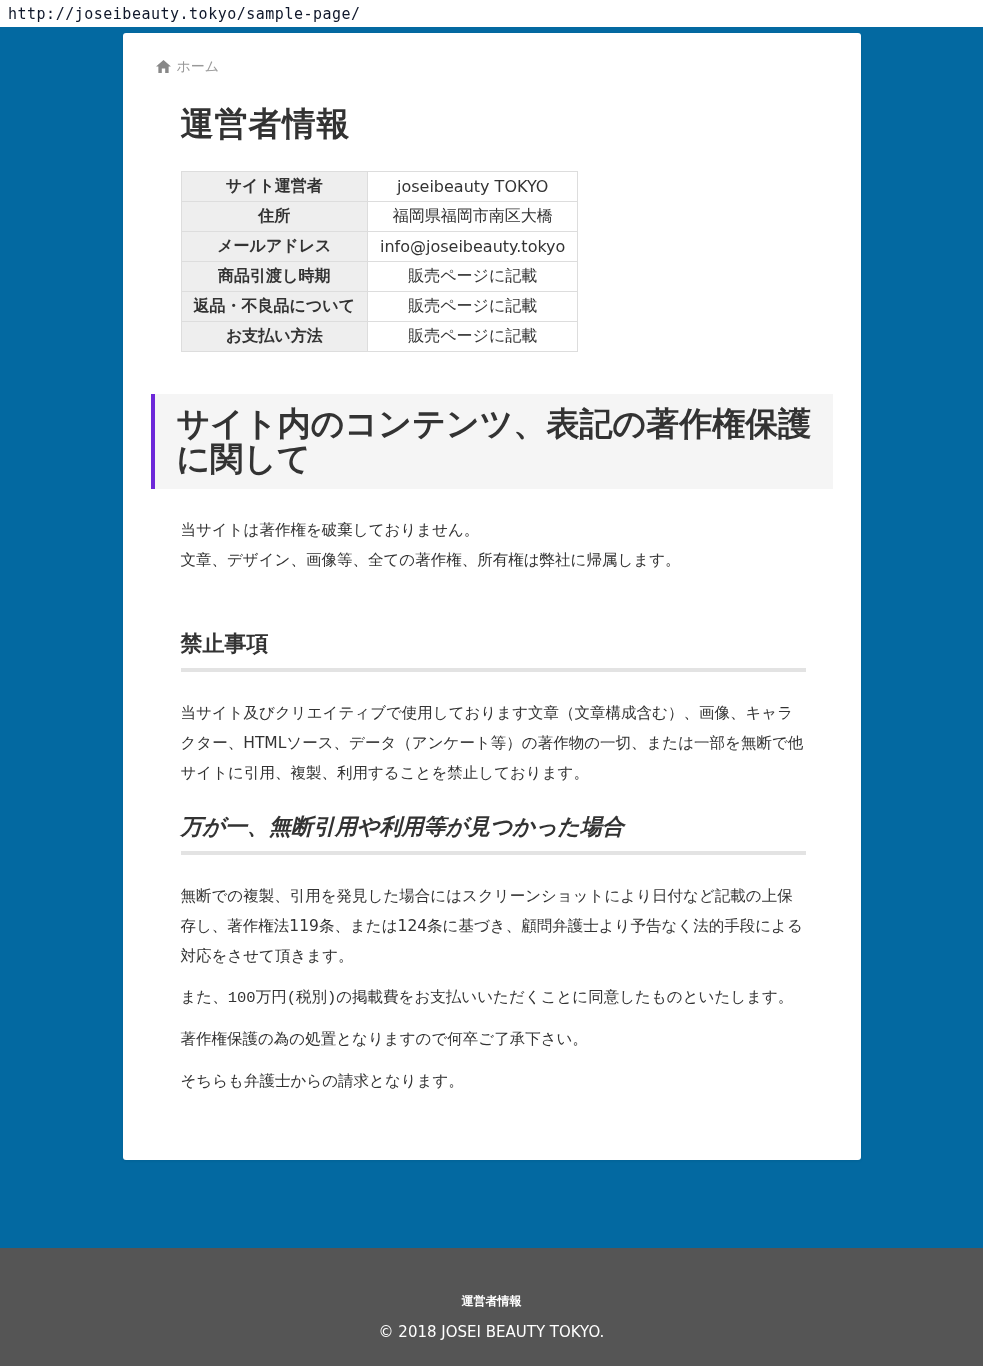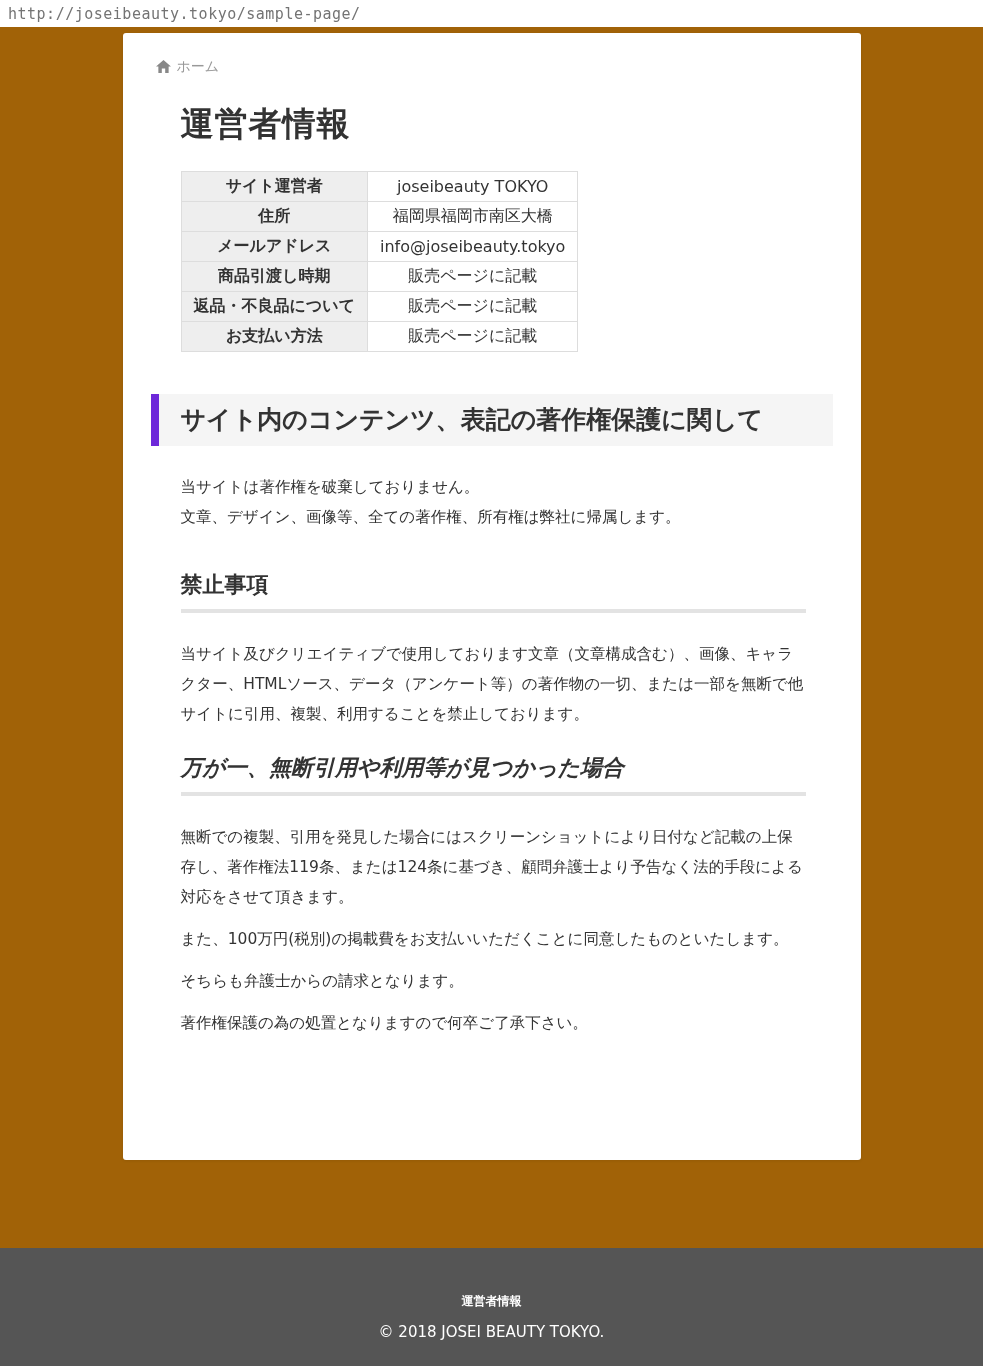--- a/index.html
+++ b/index.html
@@ -11,27 +11,27 @@
   }
   
   .url-strip {
     height: 27px;
     background: #ffffff;
     padding: 4px 0 0 8px;
   }
   .url-text {
     font-family: "DejaVu Sans Mono", monospace;
     font-size: 15px;
-    color: #737373;
+    color: #0f172a;
     letter-spacing: 0.5px;
   }
   
   .page-bg {
     height: 1221px;
-    background: #a16207;
+    background: #0369a1;
     overflow: hidden;
   }
   .card {
     width: 738px;
     height: 1127px;
     margin: 6px auto 0 auto;
     background: #ffffff;
     border-radius: 3px;
     box-shadow: 0 1px 3px rgba(0,0,0,0.08);
     padding: 25px 28px 30px 28px;
@@ -80,47 +80,47 @@
   table.info-table td {
     background: #ffffff;
     text-align: center;
     min-width: 189px;
     font-weight: normal;
   }
   
   .section-heading {
     margin: 42px -27px 0 -30px;
     background: #f5f5f5;
-    border-left: 8px solid #6d28d9;
+    border-left: 4px solid #6d28d9;
     padding: 13px 10px 13px 22px;
-    font-size: 25px;
+    font-size: 33px;
     font-weight: bold;
     color: #333333;
     line-height: 1.05;
   }
   
   .sub-heading {
-    margin-top: 38px;
+    margin-top: 54px;
     font-size: 22px;
     font-weight: bold;
     color: #333333;
   }
   .sub-heading-bar {
     margin-top: 9px;
     height: 4px;
     background: #e3e3e3;
     width: 100%;
   }
   .para {
     margin-top: 26px;
     font-size: 15.5px;
     line-height: 30px;
     color: #333333;
   }
-  .para + .para { margin-top: 12px; }
+  .para + .para { margin-top: 12px; font-family: Liberation Mono, monospace; }
   
   .footer {
     height: 118px;
     background: #555555;
     color: #ffffff;
     text-align: center;
     padding-top: 42px;
   }
   .footer-nav-link {
     display: inline-block;
@@ -197,22 +197,22 @@
       <h3 class="sub-heading">禁止事項</h3>
       <div class="sub-heading-bar"></div>
 
       <p class="para">当サイト及びクリエイティブで使用しております文章（文章構成含む）、画像、キャラクター、HTMLソース、データ（アンケート等）の著作物の一切、または一部を無断で他サイトに引用、複製、利用することを禁止しております。</p>
 
       <h3 class="sub-heading" style="margin-top:24px;font-style:italic;">万が一、無断引用や利用等が見つかった場合</h3>
       <div class="sub-heading-bar"></div>
 
       <p class="para">無断での複製、引用を発見した場合にはスクリーンショットにより日付など記載の上保存し、著作権法119条、または124条に基づき、顧問弁護士より予告なく法的手段による対応をさせて頂きます。</p>
       <p class="para">また、100万円(税別)の掲載費をお支払いいただくことに同意したものといたします。</p>
+      <p class="para">著作権保護の為の処置となりますので何卒ご了承下さい。</p>
       <p class="para">そちらも弁護士からの請求となります。</p>
-      <p class="para">著作権保護の為の処置となりますので何卒ご了承下さい。</p>
 
     </div>
   </div>
 </div>
 
 <div class="footer">
   <span class="footer-nav-link">運営者情報</span>
   <div class="footer-copy">© 2018 JOSEI BEAUTY TOKYO.</div>
 </div>
 

